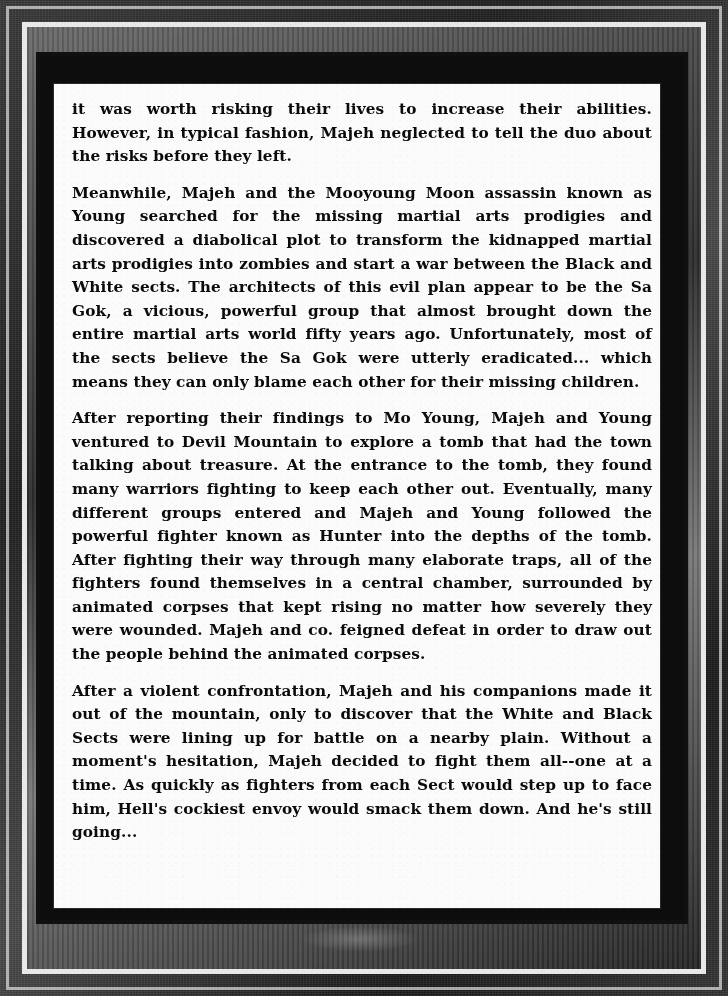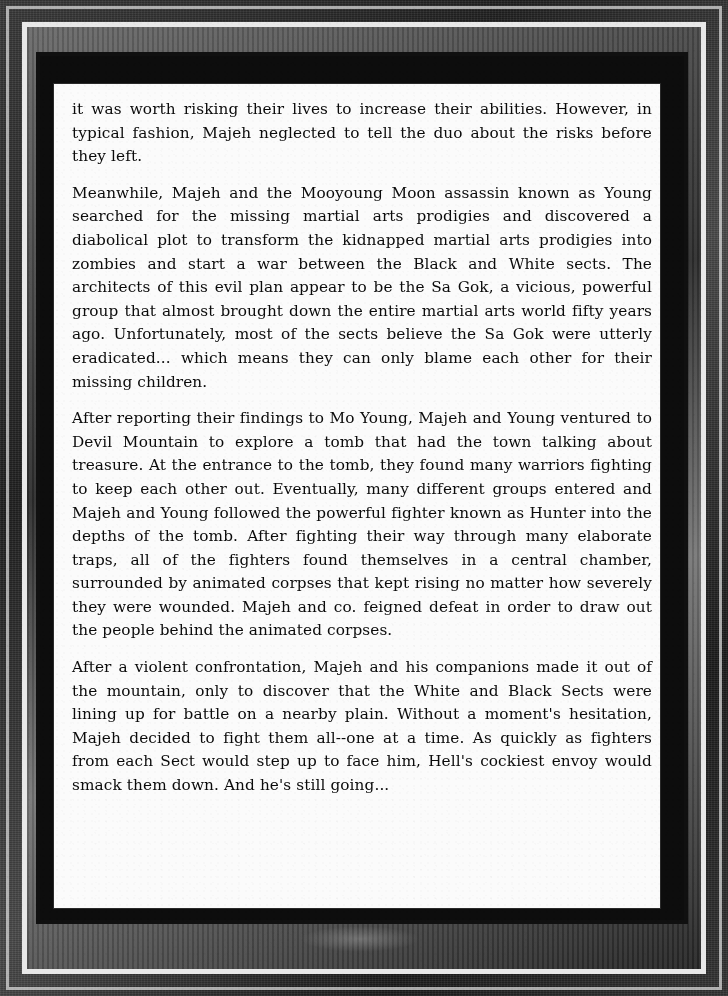--- a/index.html
+++ b/index.html
@@ -68,21 +68,21 @@
     overflow: hidden;
   }
 
   #text-column {
     width: 580px;
     margin: 0 auto;
   }
 
   .para {
     font-family: "DejaVu Serif", "Liberation Serif", serif;
-    font-weight: 400;
+    font-weight: 700;
     font-size: 15.3px;
     line-height: 23.6px;
     color: #0b0b0b;
     text-align: justify;
     text-justify: inter-word;
     margin: 0 0 13px 0;
     letter-spacing: 0.1px;
     -webkit-font-smoothing: antialiased;
   }
   .para:last-child { margin-bottom: 0; }

